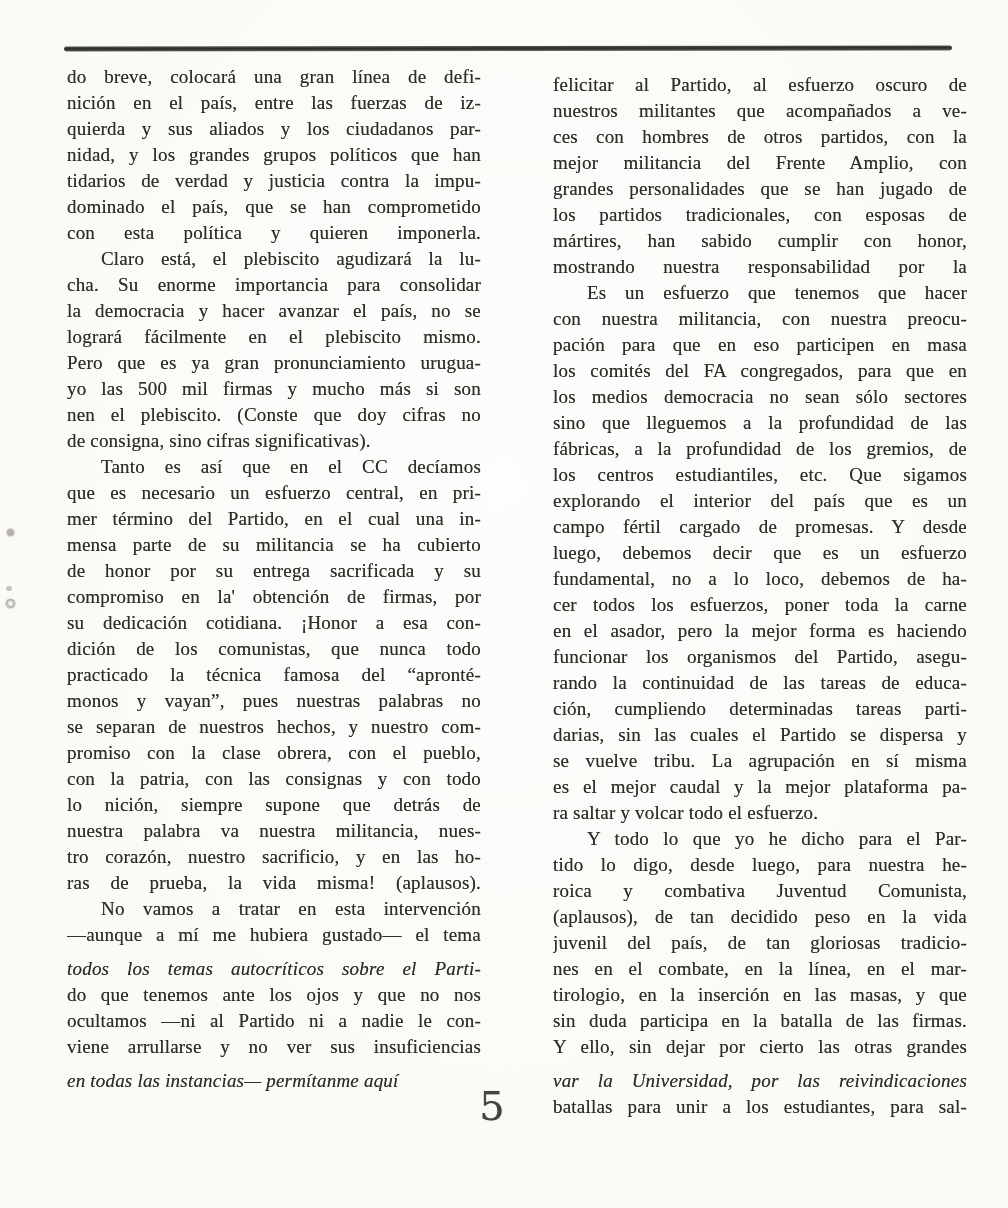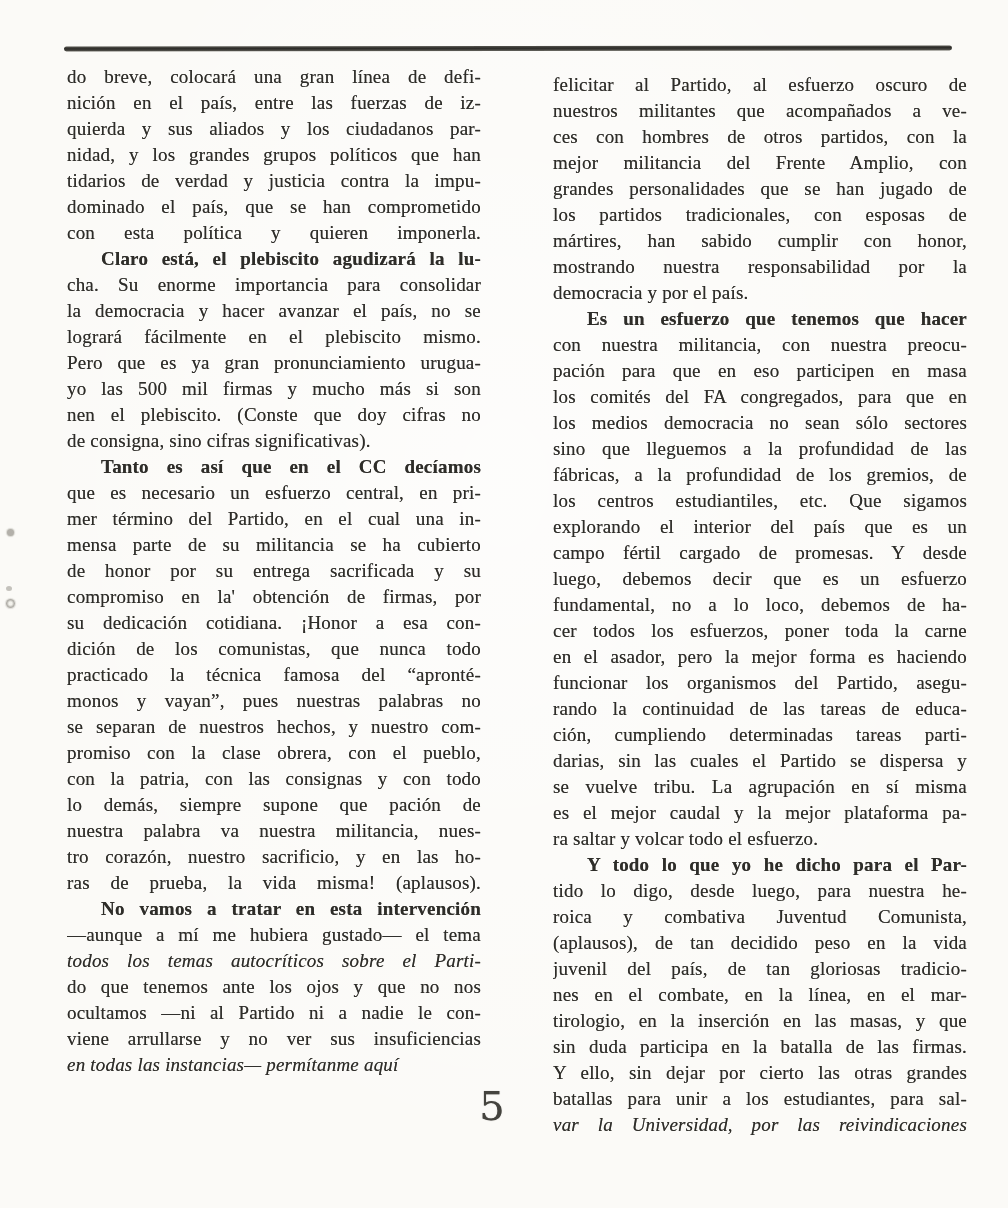--- a/index.html
+++ b/index.html
@@ -42,22 +42,22 @@
   .paragraph { }
   .line {
     height: 26px;
     line-height: 26px;
     overflow: hidden;
     text-align: justify;
     text-align-last: justify;
     white-space: normal;
   }
   .line.endline { text-align-last: left; }
-  .line.indent  { text-indent: 34px; font-weight: bold; }
-  .line.italic  { font-style: italic; }
+  .line.indent  { text-indent: 34px; }
+  .line.italic  { font-style: italic; margin-top: 8px; }
   .page-number {
     position: absolute;
     left: 472px; top: 1084px;
     width: 40px;
     font-size: 40px;
     line-height: 44px;
     color: #44433e;
     text-align: center;
     text-shadow: 0 0 0.8px rgba(60,59,54,0.6);
     font-family: "DejaVu Serif", serif;
@@ -105,21 +105,21 @@
         <div class="line">mensa parte de su militancia se ha cubierto</div>
         <div class="line">de honor por su entrega sacrificada y su</div>
         <div class="line">compromiso en la' obtención de firmas, por</div>
         <div class="line">su dedicación cotidiana.  ¡Honor a esa con-</div>
         <div class="line">dición de los comunistas, que nunca todo</div>
         <div class="line">practicado la técnica famosa del “apronté-</div>
         <div class="line">monos y vayan”, pues nuestras palabras no</div>
         <div class="line">se separan de nuestros hechos, y nuestro com-</div>
         <div class="line">promiso con la clase obrera, con el pueblo,</div>
         <div class="line">con la patria, con las consignas y con todo</div>
-        <div class="line">lo demás, siempre supone que pación de</div>
+        <div class="line">lo nición, siempre supone que detrás de</div>
         <div class="line">nuestra palabra va nuestra militancia, nues-</div>
         <div class="line">tro corazón, nuestro sacrificio, y en las ho-</div>
         <div class="line">ras de prueba, la vida misma! (aplausos).</div>
       </div>
       <div class="paragraph">
         <div class="line indent">No vamos a tratar en esta intervención</div>
         <div class="line">—aunque a mí me hubiera gustado— el tema</div>
         <div class="line italic">todos los temas autocríticos  sobre el Parti-</div>
         <div class="line">do que tenemos ante los ojos y que no nos</div>
         <div class="line">ocultamos —ni al Partido ni a nadie le con-</div>
@@ -130,21 +130,20 @@
   <div class="column column-right">
       <div class="paragraph">
         <div class="line">felicitar al Partido, al esfuerzo oscuro  de</div>
         <div class="line">nuestros militantes que  acompañados a ve-</div>
         <div class="line">ces con hombres de otros partidos, con la</div>
         <div class="line">mejor militancia del Frente Amplio, con</div>
         <div class="line">grandes personalidades que se han jugado de</div>
         <div class="line">los partidos tradicionales, con esposas de</div>
         <div class="line">mártires, han sabido cumplir con honor,</div>
         <div class="line">mostrando nuestra responsabilidad por la</div>
-        <div class="line endline">democracia y por el país.</div>
       </div>
       <div class="paragraph">
         <div class="line indent">Es un esfuerzo que tenemos que hacer</div>
         <div class="line">con nuestra militancia, con nuestra preocu-</div>
         <div class="line">pación para que en eso participen en masa</div>
         <div class="line">los comités del FA congregados, para que en</div>
         <div class="line">los medios democracia no sean sólo sectores</div>
         <div class="line">sino que lleguemos a la profundidad de las</div>
         <div class="line">fábricas, a la profundidad de los gremios, de</div>
         <div class="line">los centros estudiantiles, etc. Que sigamos</div>
@@ -165,22 +164,22 @@
       <div class="paragraph">
         <div class="line indent">Y todo lo que yo he dicho para el Par-</div>
         <div class="line">tido lo digo, desde luego, para nuestra he-</div>
         <div class="line">roica y combativa Juventud Comunista,</div>
         <div class="line">(aplausos), de tan decidido peso en la vida</div>
         <div class="line">juvenil del país, de tan gloriosas tradicio-</div>
         <div class="line">nes en el combate, en la línea, en el mar-</div>
         <div class="line">tirologio, en la inserción en las masas, y que</div>
         <div class="line">sin duda participa en la batalla de las firmas.</div>
         <div class="line">Y ello, sin dejar por cierto las otras grandes</div>
+        <div class="line italic">var la Universidad, por las reivindicaciones</div>
         <div class="line">batallas para unir a los estudiantes, para sal-</div>
-        <div class="line italic">var la Universidad, por las reivindicaciones</div>
       </div>
     </div>
 
   <div class="page-number">5</div>
 
   <div class="margin-speck speck-1"></div>
   <div class="margin-speck speck-2"></div>
   <div class="margin-speck speck-3"></div>
 </div>
 

